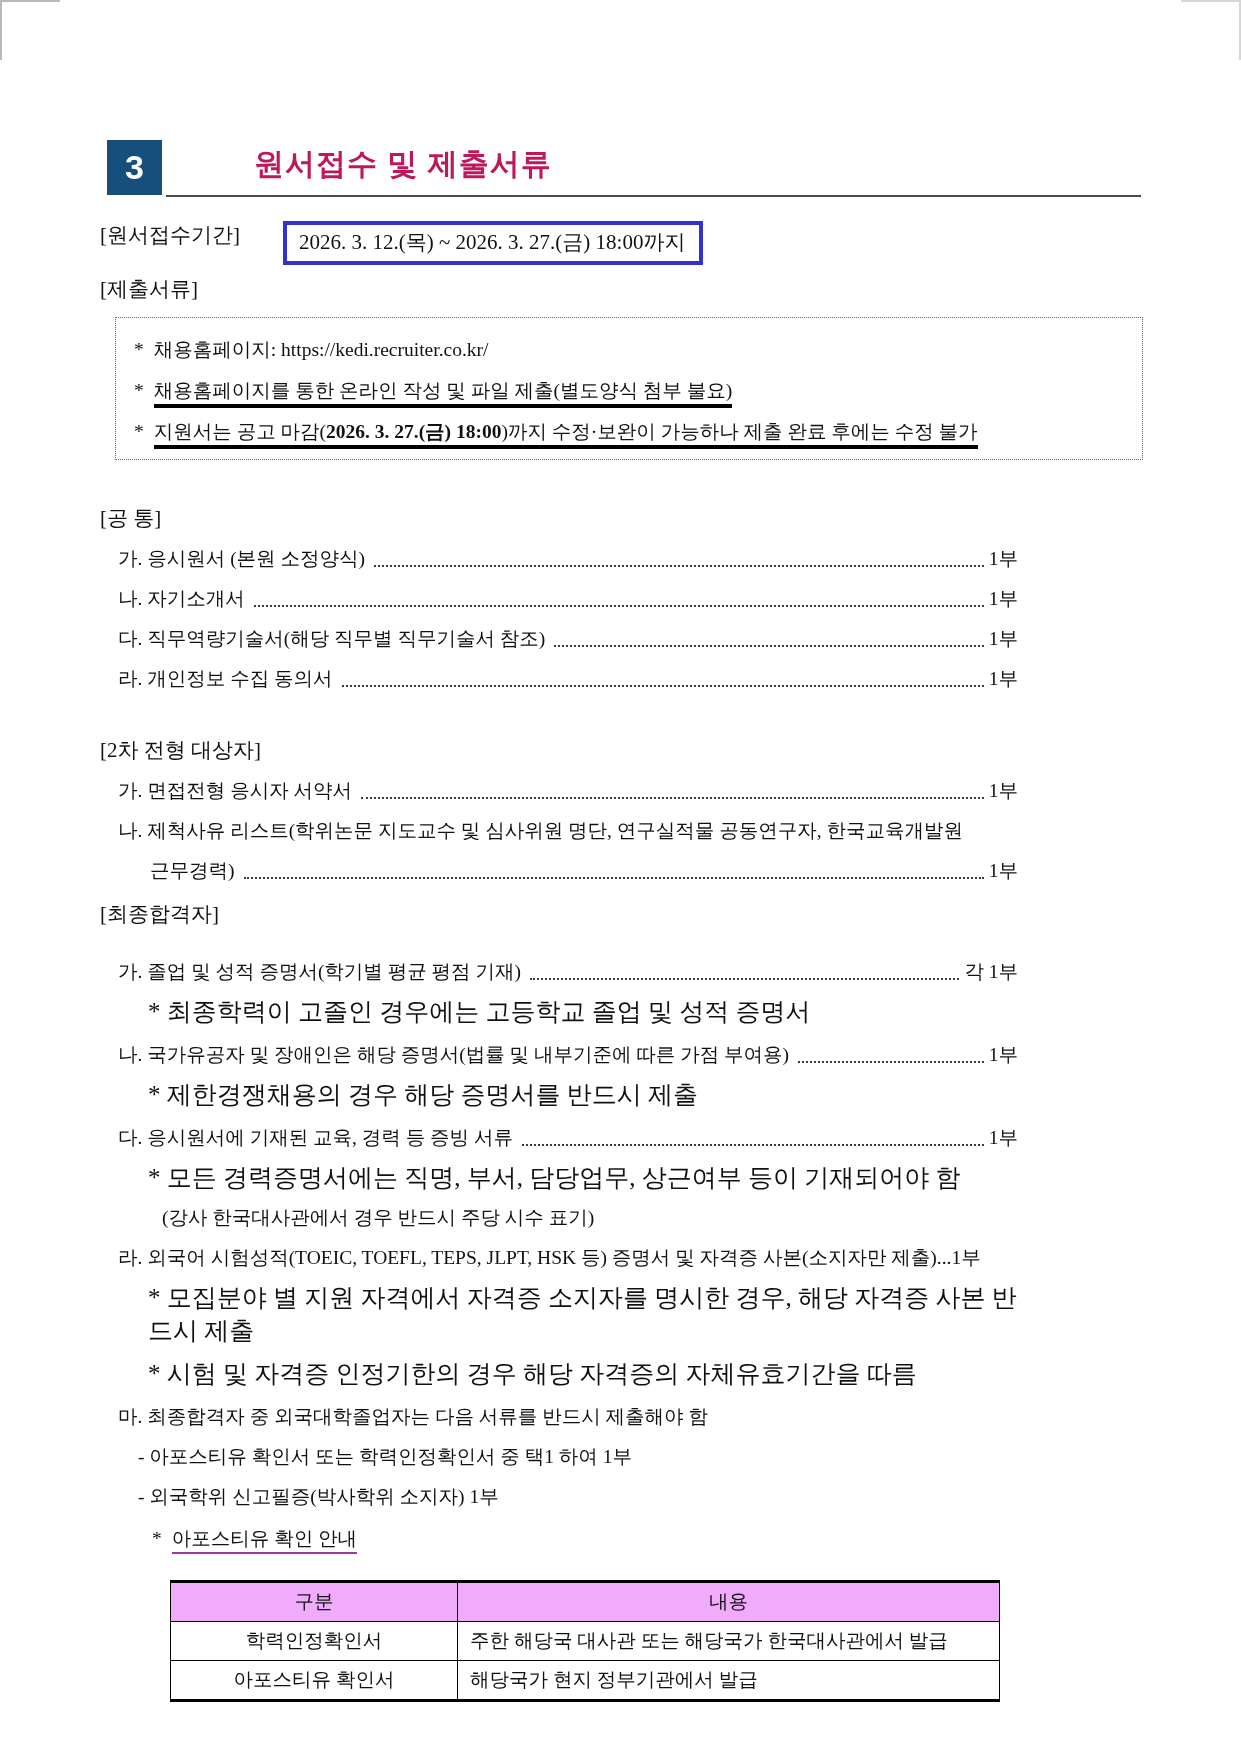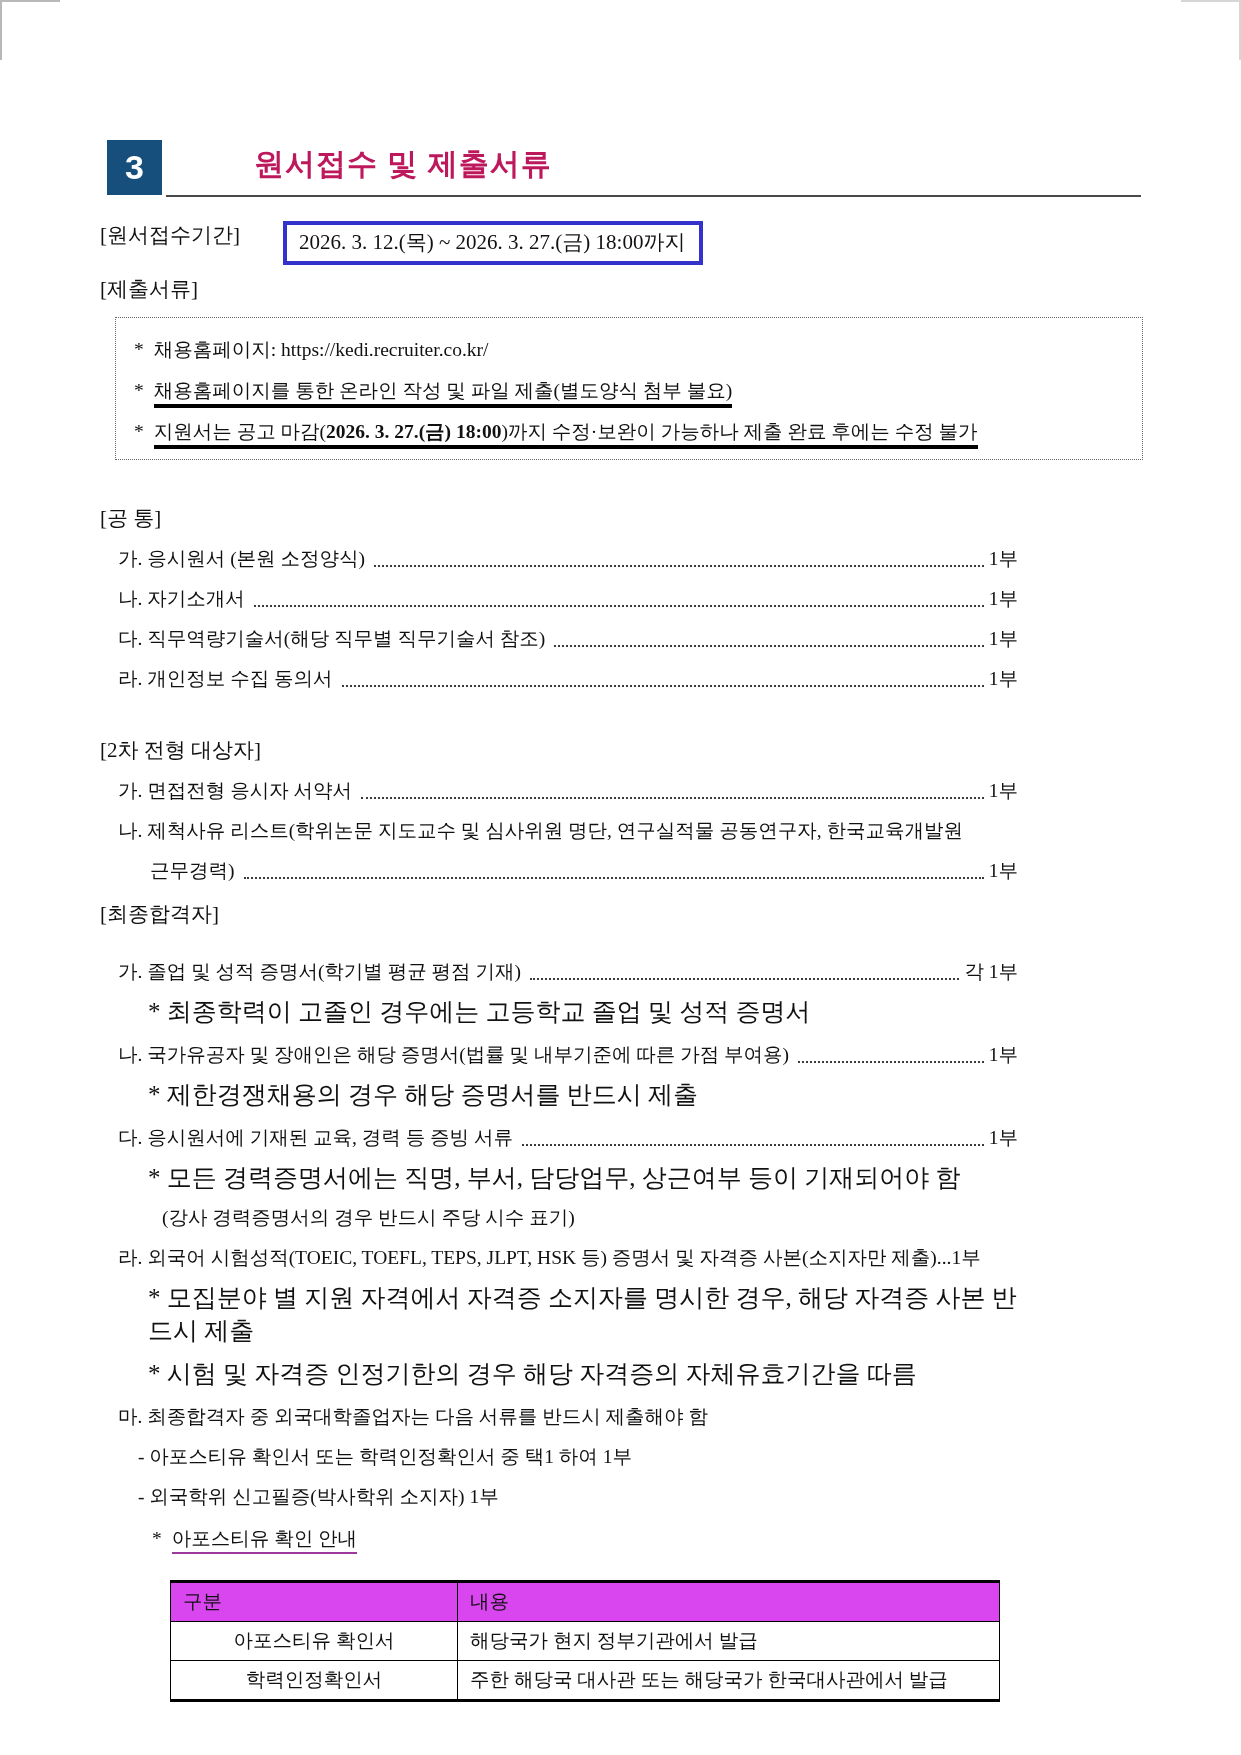--- a/index.html
+++ b/index.html
@@ -72,21 +72,21 @@
   .u-purple{border-bottom:2.5px solid #9b3a9b;padding-bottom:3px;}
   .wrap-indent{margin-left:50px;}
 
   
   .apo-table{
     margin:28px 0 0 70px;width:830px;
     border-collapse:collapse;font-size:19.5px;
     border-top:3px solid #000;border-bottom:3.5px solid #000;
   }
   .apo-table th,.apo-table td{border:1px solid #000;padding:5px 12px 6px 12px;font-weight:normal;}
-  .apo-table th{background:#d946ef;text-align:left;}
+  .apo-table th{background:#f0abfc;text-align:center;}
   .apo-table td.col-type{text-align:center;width:262px;}
   .apo-table td.col-desc{text-align:left;}
 </style>
 </head>
 <body>
 
 <div class="page">
   <div class="corner corner-tl"></div>
   <div class="corner corner-tr"></div>
 
@@ -174,21 +174,21 @@
         <span class="doc-count">1부</span>
       </div>
       <div class="sub-note">* 제한경쟁채용의 경우 해당 증명서를 반드시 제출</div>
 
       <div class="doc-line">
         <span class="doc-label">다. 응시원서에 기재된 교육, 경력 등 증빙 서류</span>
         <span class="leader"></span>
         <span class="doc-count">1부</span>
       </div>
       <div class="sub-note">* 모든 경력증명서에는 직명, 부서, 담당업무, 상근여부 등이 기재되어야 함</div>
-      <div class="sub-note2">(강사 경력증명서의 경우 반드시 주당 시수 표기)</div>
+      <div class="sub-note2">(강사 한국대사관에서 경우 반드시 주당 시수 표기)</div>
 
       <div class="doc-text">라. 외국어 시험성적(TOEIC, TOEFL, TEPS, JLPT, HSK 등) 증명서 및 자격증 사본(소지자만 제출)...1부</div>
       <div class="sub-note">* 모집분야 별 지원 자격에서 자격증 소지자를 명시한 경우, 해당 자격증 사본 반드시 제출</div>
       <div class="sub-note">* 시험 및 자격증 인정기한의 경우 해당 자격증의 자체유효기간을 따름</div>
 
       <div class="doc-text">마. 최종합격자 중 외국대학졸업자는 다음 서류를 반드시 제출해야 함</div>
       <div class="dash-line">- 아포스티유 확인서 또는 학력인정확인서 중 택1 하여 1부</div>
       <div class="dash-line">- 외국학위 신고필증(박사학위 소지자) 1부</div>
 
       <div class="apostille-line">
@@ -198,24 +198,24 @@
 
     <table class="apo-table">
       <thead>
         <tr>
           <th>구분</th>
           <th>내용</th>
         </tr>
       </thead>
       <tbody>
         <tr>
+          <td class="col-type">학력인정확인서</td>
+          <td class="col-desc">주한 해당국 대사관 또는 해당국가 한국대사관에서 발급</td>
+        </tr>
+        <tr>
           <td class="col-type">아포스티유 확인서</td>
           <td class="col-desc">해당국가 현지 정부기관에서 발급</td>
         </tr>
-        <tr>
-          <td class="col-type">학력인정확인서</td>
-          <td class="col-desc">주한 해당국 대사관 또는 해당국가 한국대사관에서 발급</td>
-        </tr>
       </tbody>
     </table>
 
   </div>
 </div>
 
 </body></html>

